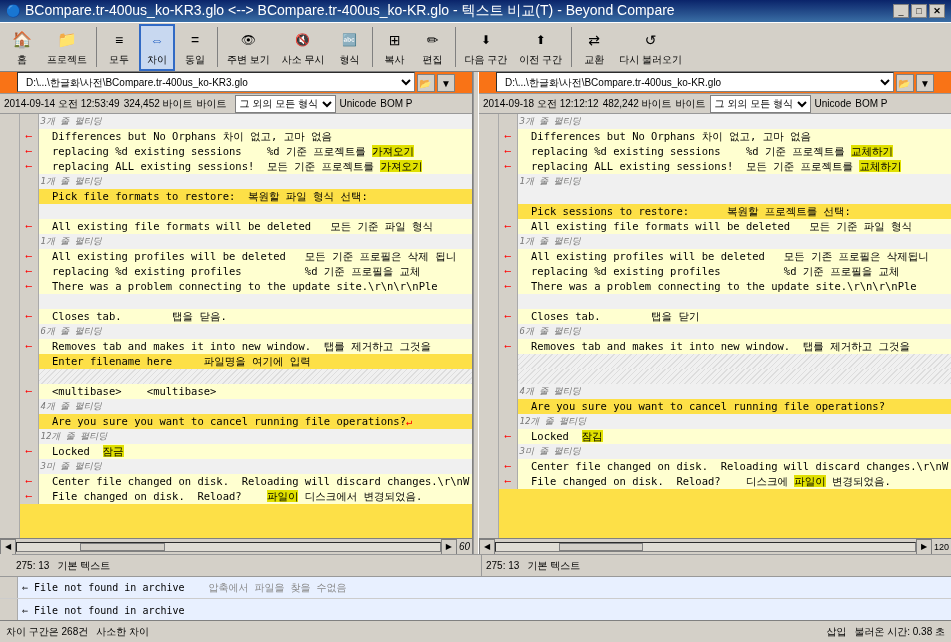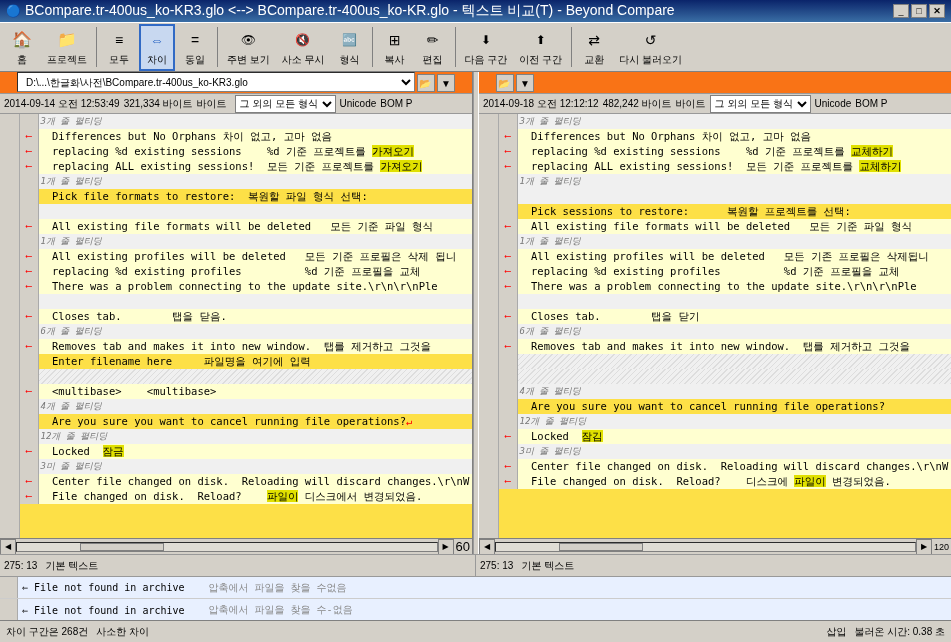--- a/index.html
+++ b/index.html
@@ -311,21 +311,21 @@
       <div class="pane-header" style="height:22px; gap:2px;">
         <select class="file-path" style="flex:1; font-size:10px;">
           <option value="D:\...\한글화\사전\BCompare.tr-400us_ko-KR3.glo">D:\...\한글화\사전\BCompare.tr-400us_ko-KR3.glo</option>
         </select>
         <div class="file-btn">📂</div>
         <div class="file-btn">▼</div>
       </div>
 
       <div class="format-bar">
         <span>2014-09-14 오전 12:53:49</span>
-        <span>321,334 바이트</span>
+        <span>324,452 바이트</span>
         <span> 바이트</span>
         <span> </span>
         <select class="format-select">
           <option value="그 외의 모든 형식">그 외의 모든 형식</option>
         </select>
         <span>Unicode</span>
         <span>BOM P</span>
       </div>
 
       <div class="text-content">
@@ -460,29 +460,32 @@
           </div>
         </div>
       </div>
 
       <div class="scrollbar-h" style="height:16px; display:flex; align-items:center; background:#d4d0c8;">
         <div class="scroll-arrow">◀</div>
         <div style="flex:1; height:10px; background:#e0ddd5; border:1px inset #808080; position:relative;">
           <div style="height:100%; width:20%; background:#d4d0c8; border:1px solid #808080; position:absolute; left:15%;"></div>
         </div>
         <div class="scroll-arrow">▶</div>
-        <span style="font-size:13px; padding:0 2px;">60</span>
+        <span style="font-size:10px; padding:0 2px;font-style:italic;">60</span>
       </div>
     </div>
 
     <div class="divider"></div>
 
     <div class="editor-pane-right">
 
       <div class="pane-header" style="height:22px; gap:2px;">
+        <select class="file-path" style="flex:1; font-size:10px;">
+          <option value="D:\...\한글화\사전\BCompare.tr-400us_ko-KR.glo">D:\...\한글화\사전\BCompare.tr-400us_ko-KR.glo</option>
+        </select>
         <div class="file-btn">📂</div>
         <div class="file-btn">▼</div>
       </div>
 
       <div class="format-bar">
         <span>2014-09-18 오전 12:12:12</span>
         <span>482,242 바이트</span>
         <span> 바이트</span>
         <select class="format-select">
           <option value="그 외의 모든 형식">그 외의 모든 형식</option>
@@ -622,41 +625,40 @@
         <div class="scroll-arrow">◀</div>
         <div style="flex:1; height:10px; background:#e0ddd5; border:1px inset #808080; position:relative;">
           <div style="height:100%; width:20%; background:#d4d0c8; border:1px solid #808080; position:absolute; left:15%;"></div>
         </div>
         <div class="scroll-arrow">▶</div>
         <span style="font-size:9px; padding:0 2px;">120</span>
       </div>
     </div>
   </div>
 
-  <div style="display:flex; background:#d4d0c8; border-top:1px solid #999; height:22px;">
+  <div style="display:flex; background:#d4d0c8; border-top:1px solid #999; height:22px;margin-left:12px;">
     <div style="flex:1; display:flex; align-items:center; gap:8px; padding:0 4px; font-size:10px; border-right:1px solid #999;">
       <span>275: 13</span>
       <span>기본 텍스트</span>
     </div>
     <div style="flex:1; display:flex; align-items:center; gap:8px; padding:0 4px; font-size:10px;">
       <span>275: 13</span>
       <span>기본 텍스트</span>
     </div>
   </div>
 
   <div style="background:white; border-top:1px solid #999; height:44px; font-family:Consolas,monospace; font-size:10px;">
     <div style="display:flex; height:22px; align-items:center; background:#e8f0ff; border-bottom:1px solid #ccc;">
       <span style="width:18px; background:#d4d0c8; border-right:1px solid #aaa; height:100%; display:flex; align-items:center; justify-content:center; font-size:9px;"></span>
       <span style="padding:0 4px;">⇐ File not found in archive</span>
       <span style="padding:0 20px; color:#888;">압축에서 파일을 찾을 수없음</span>
     </div>
     <div style="display:flex; height:22px; align-items:center; background:#e8f0ff;">
       <span style="width:18px; background:#d4d0c8; border-right:1px solid #aaa; height:100%; display:flex; align-items:center; justify-content:center; font-size:9px;"></span>
       <span style="padding:0 4px;">⇐ File not found in archive</span>
-      <span style="padding:0 20px; color:#888;">압축에서 파일을 찾을 수-없음</span>
     </div>
   </div>
 
   <div class="bottom-bar">
     <span>차이 구간은 268건</span>
     <span>사소한 차이</span>
     <span style="flex:1;"></span>
     <span>삽입</span>
     <span>불러온 시간: 0.38 초</span>
   </div>

